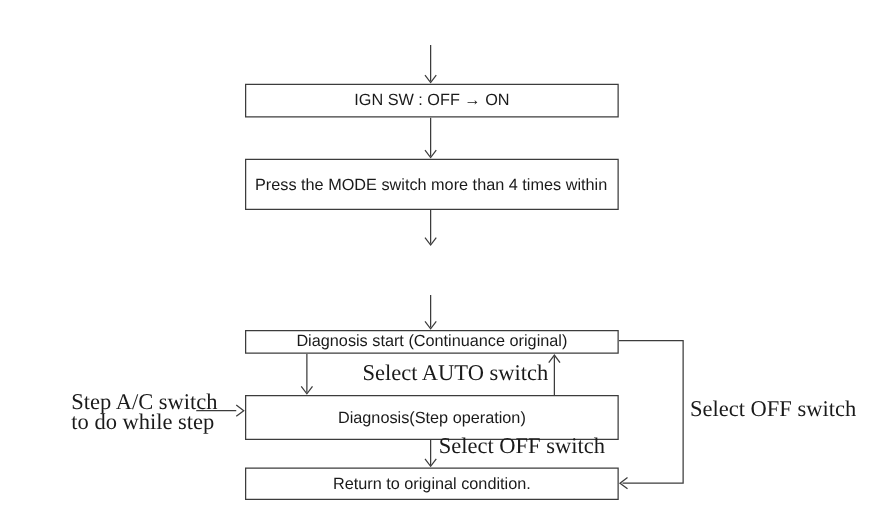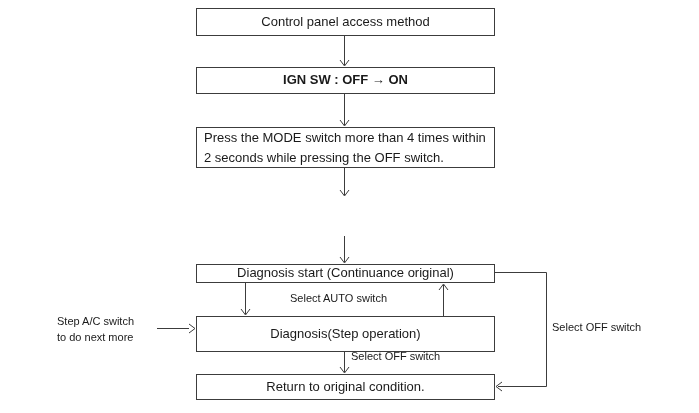--- a/index.html
+++ b/index.html
@@ -46,23 +46,24 @@
   .node.two-line {
     flex-direction: column;
     align-items: flex-start;
     justify-content: center;
     line-height: 20px;
   }
   #node-press-mode { padding-left: 7px; }
   #node-graphics-blink { padding-left: 23px; line-height: 19px; }
   .lbl {
     position: absolute;
-    font-size: 11px;
+    font-size: 18px;
     line-height: 15px;
     white-space: nowrap;
+    font-family: Liberation Serif, serif;
   }
   #label-select-auto   { left: 290px; top: 291px; }
   #label-select-off-step { left: 351px; top: 349px; }
   #label-select-off-loop { left: 552px; top: 320px; }
   #label-press-ac      { left: 57px;  top: 313px; line-height: 16px; }
 </style>
 </head>
 <body>
 
 <div class="stage">
@@ -108,31 +109,27 @@
       <line x1="157" y1="328.5" x2="189" y2="328.5"></line>
       <polyline points="189,324 195,328.5 189,333"></polyline>
     </g>
 
     <g>
       <polyline points="495,272.5 546.5,272.5 546.5,386.5 498,386.5"></polyline>
       <polyline points="502,382 496,386.5 502,391"></polyline>
     </g>
   </svg>
 
-  <div class="node" id="node-access-method" style="top:8px;height:28px;">
-    <span>Control panel access method</span>
-  </div>
 
-  <div class="node" id="node-ign-sw" style="top:67px;height:27px;font-weight:bold;">
+  <div class="node" id="node-ign-sw" style="top:67px;height:27px;">
     <span>IGN SW : OFF → ON</span>
   </div>
 
   <div class="node two-line" id="node-press-mode" style="top:127px;height:41px;">
     <span>Press the MODE switch more than 4 times within</span>
-    <span>2 seconds while pressing the OFF switch.</span>
   </div>
 
 
   <div class="node" id="node-diagnosis-start" style="top:264px;height:19px;">
     <span>Diagnosis start (Continuance original)</span>
   </div>
 
   <div class="node" id="node-diagnosis-step" style="top:316px;height:36px;">
     <span>Diagnosis(Step operation)</span>
   </div>
@@ -142,16 +139,16 @@
   </div>
 
   <div class="lbl" id="label-select-auto">Select AUTO switch</div>
 
   <div class="lbl" id="label-select-off-step">Select OFF switch</div>
 
   <div class="lbl" id="label-select-off-loop">Select OFF switch</div>
 
   <div class="lbl" id="label-press-ac">
     <div>Step A/C switch</div>
-    <div>to do next more</div>
+    <div>to do while step</div>
   </div>
 
 </div>
 
 </body></html>

